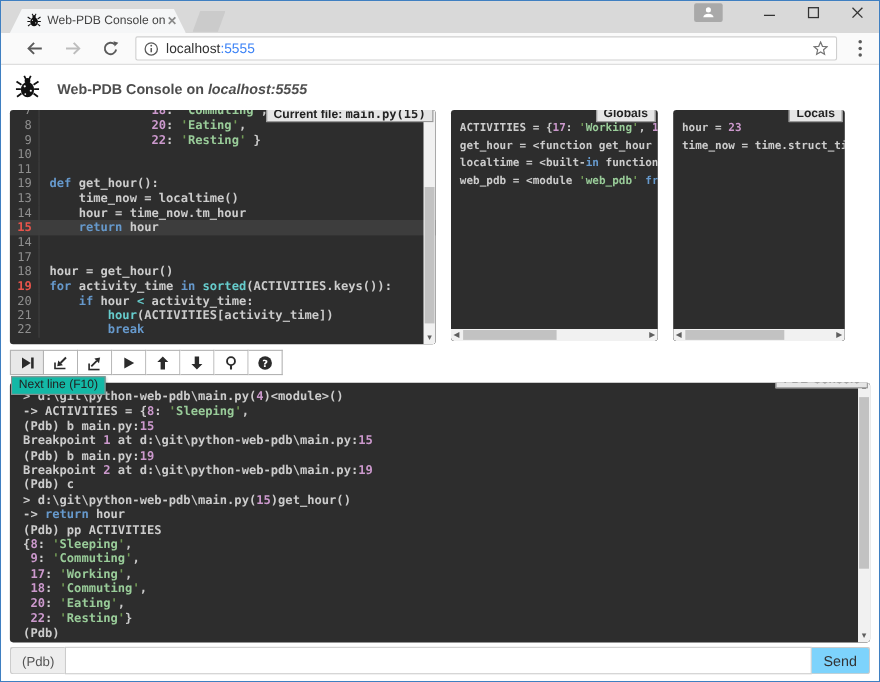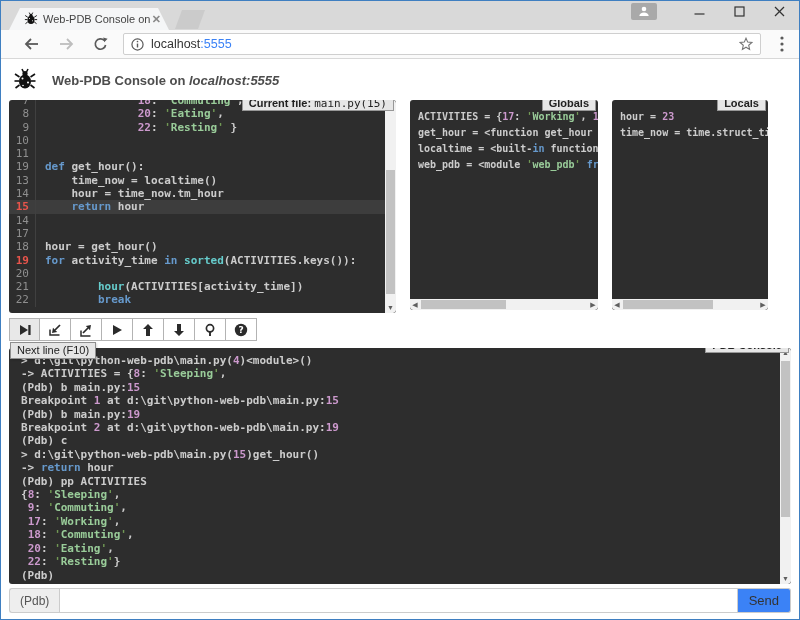--- a/index.html
+++ b/index.html
@@ -37,21 +37,21 @@
   .main { position:relative; height:560px; background:#fff; }
   .app-header { display:flex; align-items:center; padding:8px 0 7px 12px; height:41px; }
   .app-title { font-size:13px; font-weight:bold; color:#4d4d4d; margin-left:15px; }
   .app-title em { font-style:italic; }
 
   .panels-row { display:flex; align-items:flex-start; padding:0 8px; gap:14px; }
   .panel { position:relative; background:var(--panelBg,#2d2d2d); border-radius:3px; }
   .panel-label { position:absolute; top:-5px; right:2px; background:#e6e6e6; border:1px solid #979797;
                  font-size:11px; font-weight:bold; color:#222; padding:0 6px; height:16px;
                  line-height:15px; z-index:4; white-space:nowrap; }
-  .panel-label .mono { font-family:"DejaVu Sans Mono", monospace; font-weight:normal;margin-top:17px; }
+  .panel-label .mono { font-family:"DejaVu Sans Mono", monospace; font-weight:bold;margin-top:17px; }
 
   .code-font { font-family:"DejaVu Sans Mono", monospace; font-weight:bold; color:var(--codeText,#ccc); }
   .tk-t { color:var(--codeText,#ccc); }
   .tk-k { color:var(--keyword,#6699cc);text-align:right; }
   .tk-n { color:var(--number,#cc99cd); }
   .tk-s { color:var(--string,#99cc99); }
   .tk-q { color:var(--quote,#719955); }
   .tk-b { color:var(--builtin,#66cccc); }
   .code-line { white-space:pre; display:flex; width:100%; }
   .code-line.current { background:var(--currentLineBg,#3d3d3d); }
@@ -75,36 +75,36 @@
   .hscroll .thumb { position:absolute; top:1px; height:9px; background:#c2c2c2; }
   .hscroll .scroll-arrow { width:10px; line-height:11px; }
 
   
   .debug-toolbar { display:flex; margin:5px 0 0 8px; }
   .tool-btn { width:31px; height:23px; background:#fff; border:1px solid #b3b3b3; border-left:none;
               display:flex; align-items:center; justify-content:center; cursor:pointer; padding:0; }
   .tool-btn:first-child { border-left:1px solid #b3b3b3; background:#e8e8e8; }
   .tb-icon { display:flex; }
 
-  .tooltip { position:absolute; left:9px; top:283px; background:#e5e5e5; border:1px solid #8f8f8f;
+  .tooltip { position:absolute; left:9px; top:283px; background:#14b8a6; border:1px solid #8f8f8f;
              font-size:11px; color:#222; padding:1px 6px 2px; z-index:6; white-space:nowrap;
              box-shadow:1px 1px 2px rgba(0,0,0,.15); }
 
   .console-panel { margin:7px 8px 0; height:236px; overflow:hidden; }
   .console-panel .panel-label { top:-11px; }
   .console-lines { font-size:11px; line-height:13.4px; padding:6px 12px; white-space:pre; }
   .console-lines .code-line { display:block; }
 
   
   .input-bar { display:flex; margin:4px 8px 0; height:25px; }
   .pdb-addon { background:#eee; border:1px solid #ccc; border-right:none; border-radius:3px 0 0 3px;
                display:flex; align-items:center; padding:0 10px; font-size:12px; color:#555; }
   .pdb-input { flex:1; border:1px solid #ccc; font-size:13px; padding:0 8px; outline:none;
                font-family:"Liberation Sans", sans-serif; }
-  .send-btn { background:#3b82f6; border:1px solid #ccc; border-left:none; border-radius:0 3px 3px 0;
+  .send-btn { background:#7dd3fc; border:1px solid #ccc; border-left:none; border-radius:0 3px 3px 0;
               padding:0 11px; font-size:13px; color:#333; cursor:pointer;
               font-family:"Liberation Sans", sans-serif;text-align:right; }
 </style>
 </head>
 <body>
 
 <div class="window">
 
   <div class="titlebar">
     <div class="tab">
@@ -237,21 +237,21 @@
             <div class="code-line"><span class="ln">10</span><span class="code">&nbsp;</span></div>
             <div class="code-line"><span class="ln">11</span><span class="code">&nbsp;</span></div>
             <div class="code-line"><span class="ln">19</span><span class="code"><span class="tk-k">def</span><span class="tk-t"> get_hour():</span></span></div>
             <div class="code-line"><span class="ln">13</span><span class="code"><span class="tk-t">    time_now = localtime()</span></span></div>
             <div class="code-line"><span class="ln">14</span><span class="code"><span class="tk-t">    hour = time_now.tm_hour</span></span></div>
             <div class="code-line current"><span class="ln red">15</span><span class="code"><span class="tk-t">    </span><span class="tk-k">return</span><span class="tk-t"> hour</span></span></div>
             <div class="code-line"><span class="ln">14</span><span class="code">&nbsp;</span></div>
             <div class="code-line"><span class="ln">17</span><span class="code">&nbsp;</span></div>
             <div class="code-line"><span class="ln">18</span><span class="code"><span class="tk-t">hour = get_hour()</span></span></div>
             <div class="code-line"><span class="ln red">19</span><span class="code"><span class="tk-k">for</span><span class="tk-t"> activity_time </span><span class="tk-k">in</span><span class="tk-t"> </span><span class="tk-b">sorted</span><span class="tk-t">(ACTIVITIES.keys()):</span></span></div>
-            <div class="code-line"><span class="ln">20</span></div>
+            <div class="code-line"><span class="ln">20</span><span class="code"><span class="tk-t">    </span><span class="tk-k">if</span><span class="tk-t"> hour </span><span class="tk-b">&lt;</span><span class="tk-t"> activity_time:</span></span></div>
             <div class="code-line"><span class="ln">21</span><span class="code"><span class="tk-t">        </span><span class="tk-b">hour</span><span class="tk-t">(ACTIVITIES[activity_time])</span></span></div>
             <div class="code-line"><span class="ln">22</span><span class="code"><span class="tk-t">        </span><span class="tk-k">break</span></span></div>
           </div>
         <div class="vscroll">
           <div class="thumb" style="top:33%; height:58%;"></div>
           <span class="scroll-arrow" style="bottom:0;">▼</span>
         </div>
       </div>
 
       <div class="panel side-panel">

